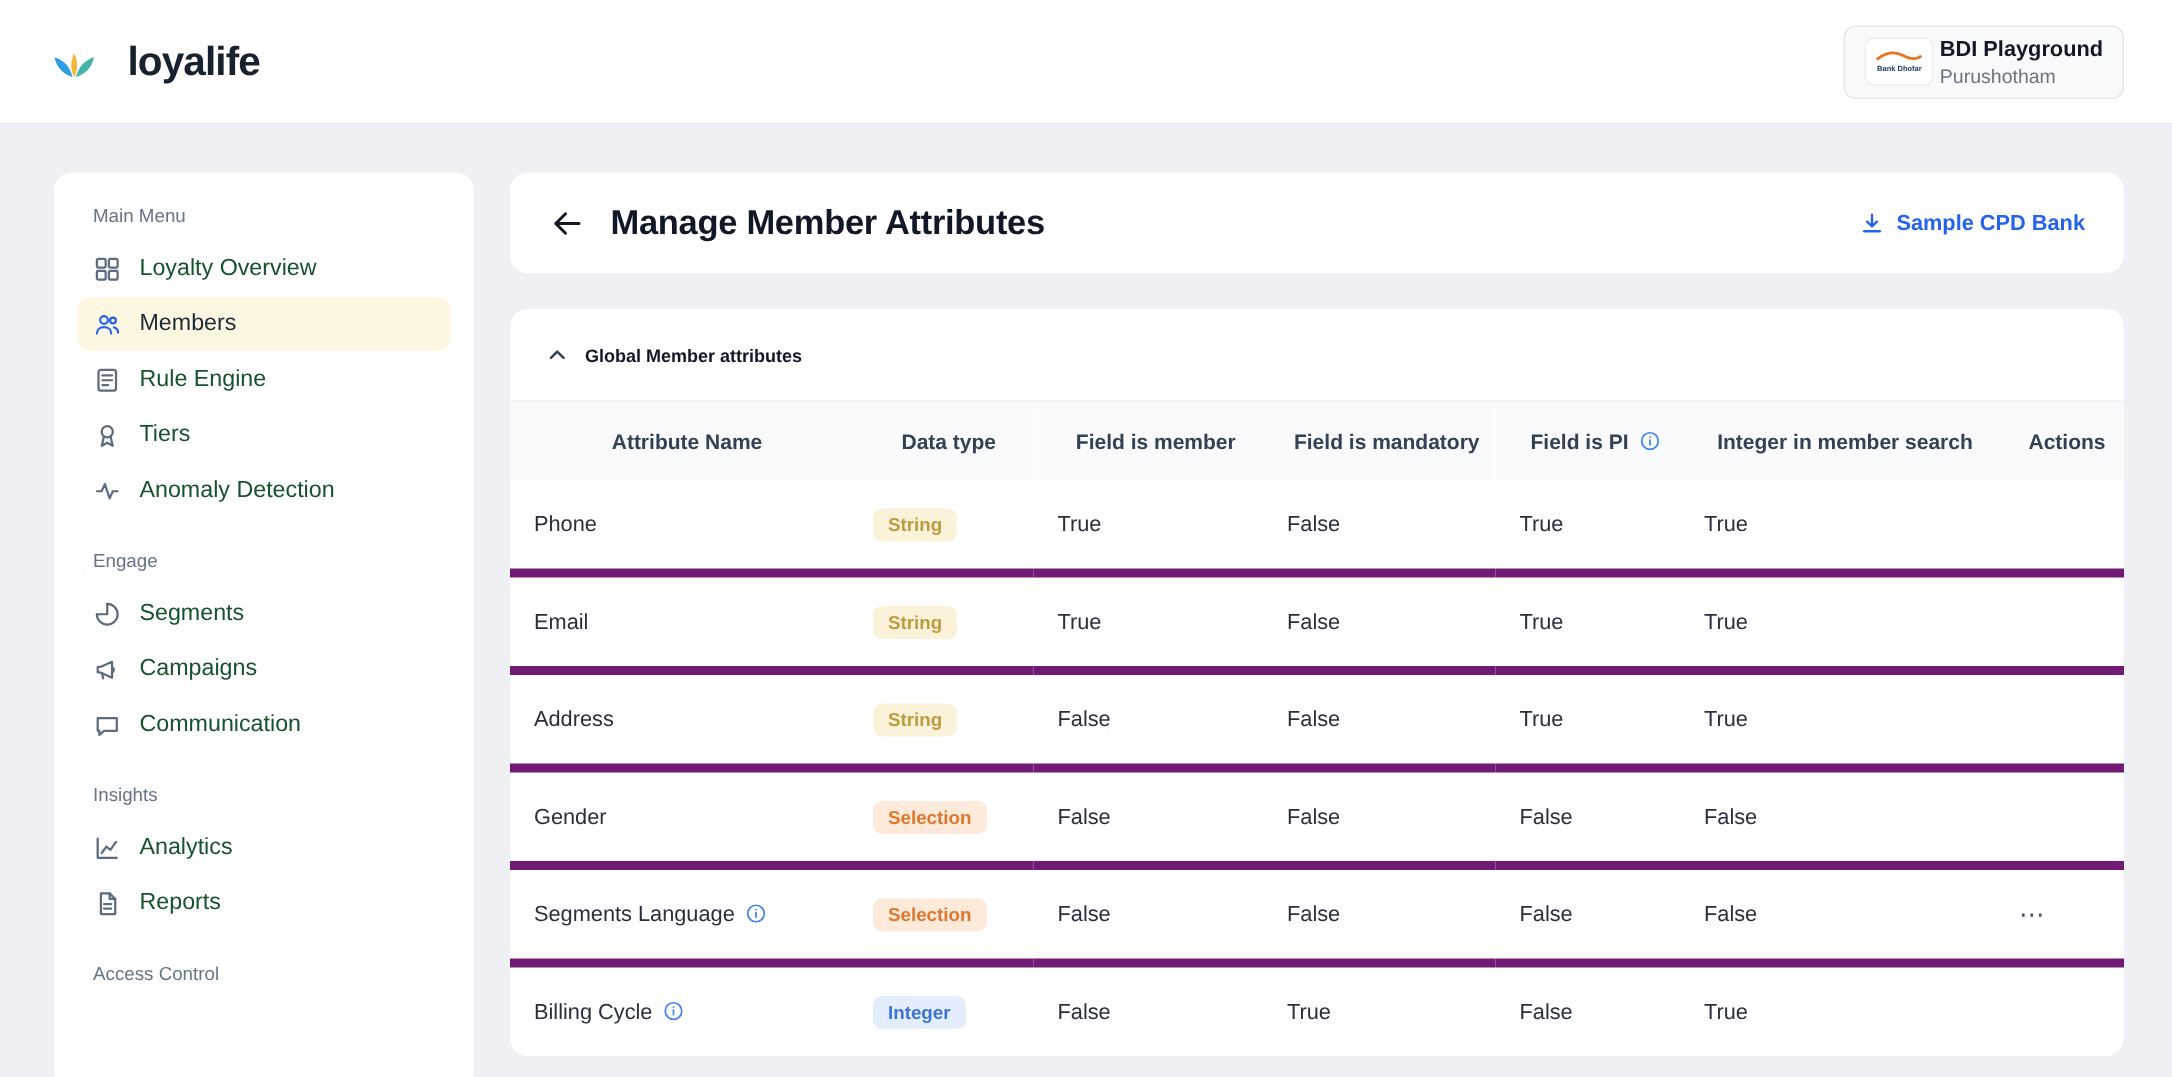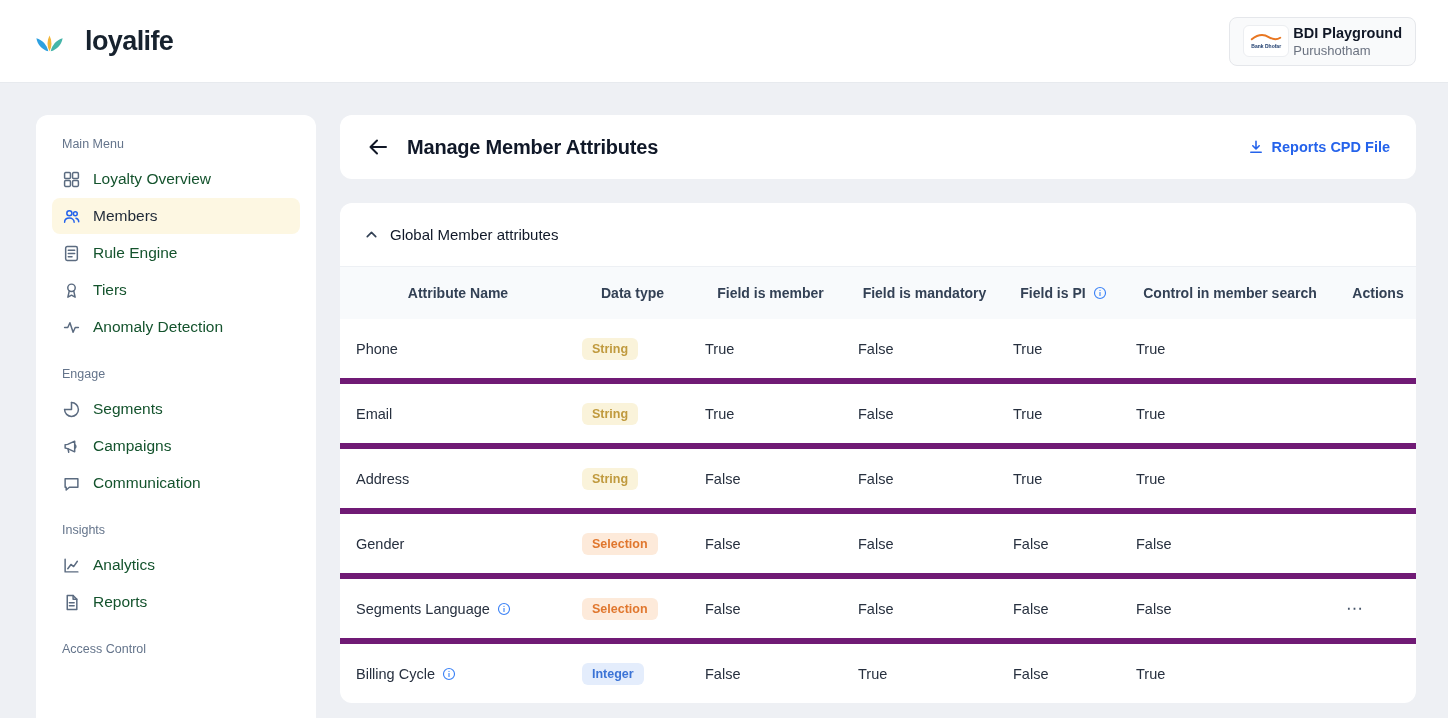--- a/index.html
+++ b/index.html
@@ -52,28 +52,28 @@
   .nav-icon svg { width: 17px; height: 17px; fill: none; stroke: currentColor; stroke-width: 1.4; stroke-linecap: round; stroke-linejoin: round; }
 
   
   .main { flex: 1; display: flex; flex-direction: column; gap: 24px; min-width: 0; }
   .card { background: #fff; border-radius: 12px; }
 
   .title-card { display: flex; align-items: center; justify-content: space-between; padding: 20px 26px; }
   .title-left { display: flex; align-items: center; gap: 17px; }
   .back-button { display: inline-flex; width: 24px; height: 24px; color: #111827; cursor: pointer; }
   .back-button svg { width: 24px; height: 24px; fill: none; stroke: currentColor; stroke-width: 2; stroke-linecap: round; stroke-linejoin: round; }
-  .page-title { font-size: 20px; font-weight: 700; color: #101828; letter-spacing: -0.2px; }
+  .page-title { font-size: 23px; font-weight: 700; color: #101828; letter-spacing: -0.2px; }
   .sample-link { display: flex; align-items: center; gap: 8px; color: #2563eb; font-size: 14.5px; font-weight: 700; cursor: pointer; text-decoration: none; }
   .sample-link svg { width: 16px; height: 16px; fill: none; stroke: currentColor; stroke-width: 1.6; stroke-linecap: round; stroke-linejoin: round; }
 
   .card-head { display: flex; align-items: center; gap: 11px; padding: 23px 24px; border-bottom: 1px solid #edf0f4; cursor: pointer; }
   .chevron { display: inline-flex; width: 15px; height: 15px; }
   .chevron svg { width: 15px; height: 15px; fill: none; stroke: #334155; stroke-width: 1.8; stroke-linecap: round; stroke-linejoin: round; }
-  .section-title { font-size: 15px; font-weight: 400; color: #101828; }
+  .section-title { font-size: 12px; font-weight: 700; color: #101828; }
 
   
   table.attr-table { width: 100%; border-collapse: collapse; table-layout: fixed; }
   .attr-table th {
     background: #f8fafc; text-align: center;
     font-size: 14px; font-weight: 700; color: #334155;
     padding: 18px 6px 18px 16px; white-space: nowrap; overflow: hidden;
   }
   .attr-table td {
     padding: 18.5px 6px 18.5px 16px;
@@ -256,21 +256,21 @@
             <svg viewBox="0 0 24 24">
                 <path d="M20 12H4.5M11 5.5 4.5 12l6.5 6.5"></path>
               </svg>
           </span>
           <h1 class="page-title">Manage Member Attributes</h1>
         </div>
         <a class="sample-link">
           <svg viewBox="0 0 16 16">
               <path d="M8 2.2v7.6M4.8 6.8 8 10 11.2 6.8M2.8 13.2h10.4"></path>
             </svg>
-          <span>Reports CPD File</span>
+          <span>Sample CPD Bank</span>
         </a>
       </div>
 
       <div class="card table-card">
         <div class="card-head">
           <span class="chevron">
             <svg viewBox="0 0 16 16">
                 <path d="M3.5 10.2 8 5.8l4.5 4.4"></path>
               </svg>
           </span>
@@ -298,21 +298,21 @@
   <th><span class="th-label">Field is mandatory</span></th>
 
   <th><span class="th-label">Field is PI</span><span class="svg-icon info-icon">
                     <svg viewBox="0 0 16 16">
                       <circle cx="8" cy="8" r="6.3"></circle>
                       <path d="M8 7.4v3.4"></path>
                       <path d="M8 5v.1"></path>
                     </svg>
                   </span></th>
 
-  <th><span class="th-label">Control in member search</span></th>
+  <th><span class="th-label">Integer in member search</span></th>
 
   <th><span class="th-label">Actions</span></th>
 </tr>
             </thead>
           <tbody id="tbody">
 
   <tr>
     <td class="td-name"><span class="attr-name">Phone</span><span class="info-slot"></span></td>
     <td><span class="badge badge-amber">String</span></td>
     <td class="td-val">True</td>

